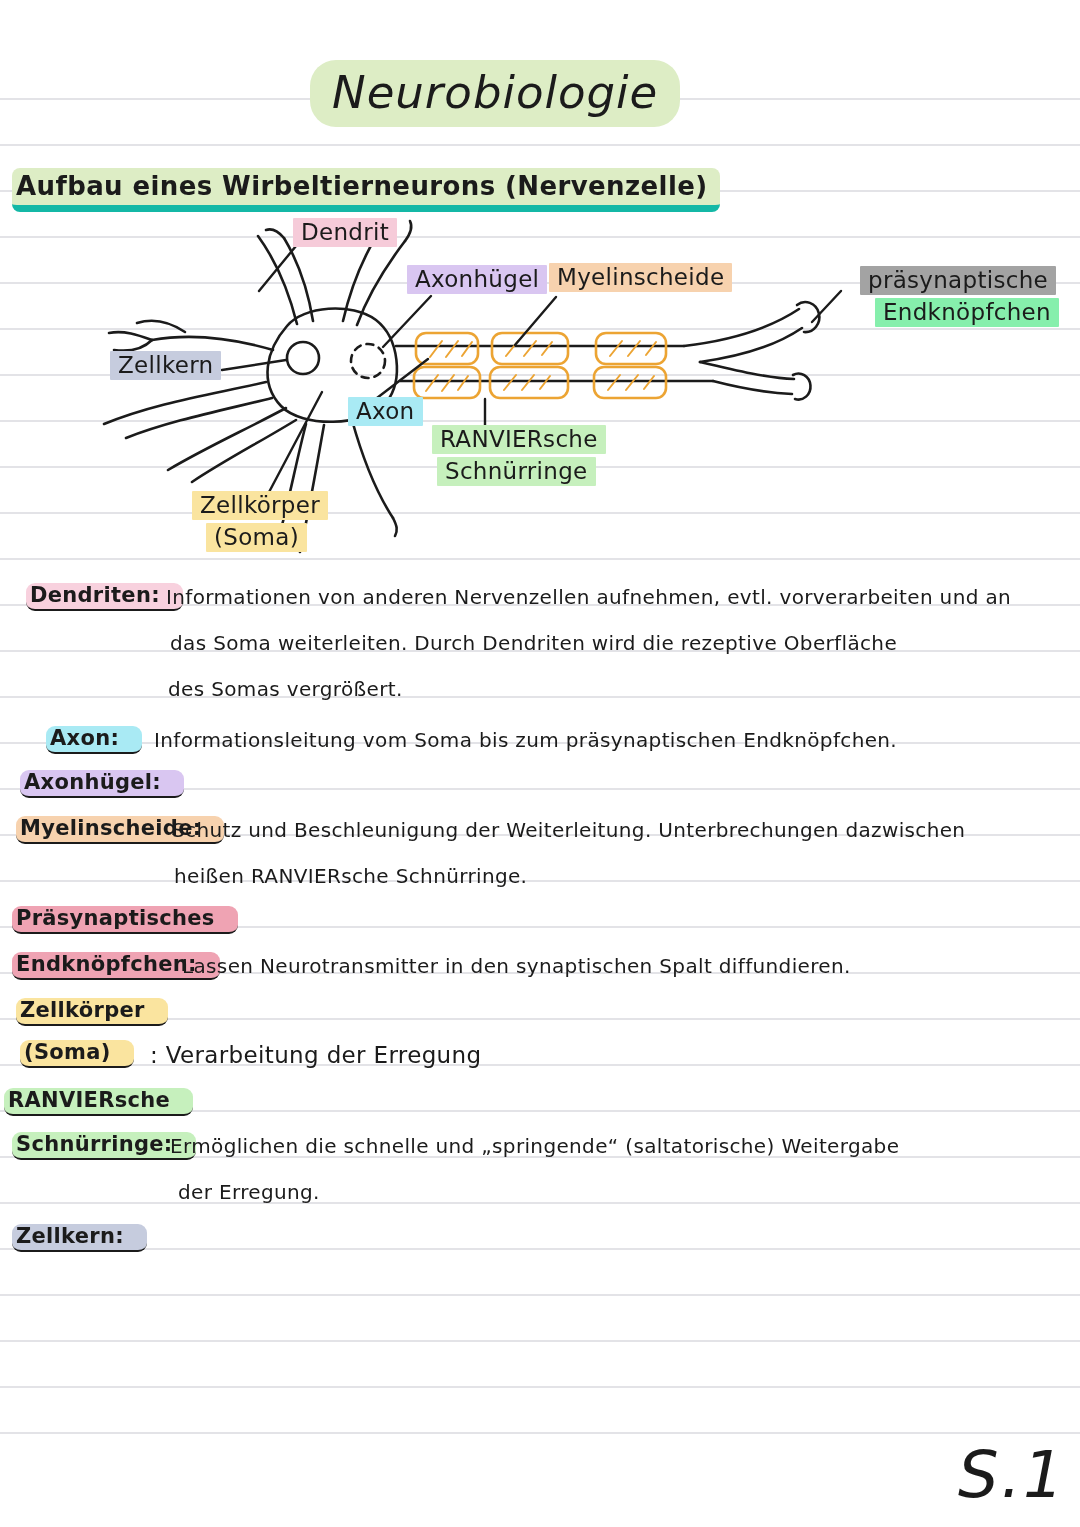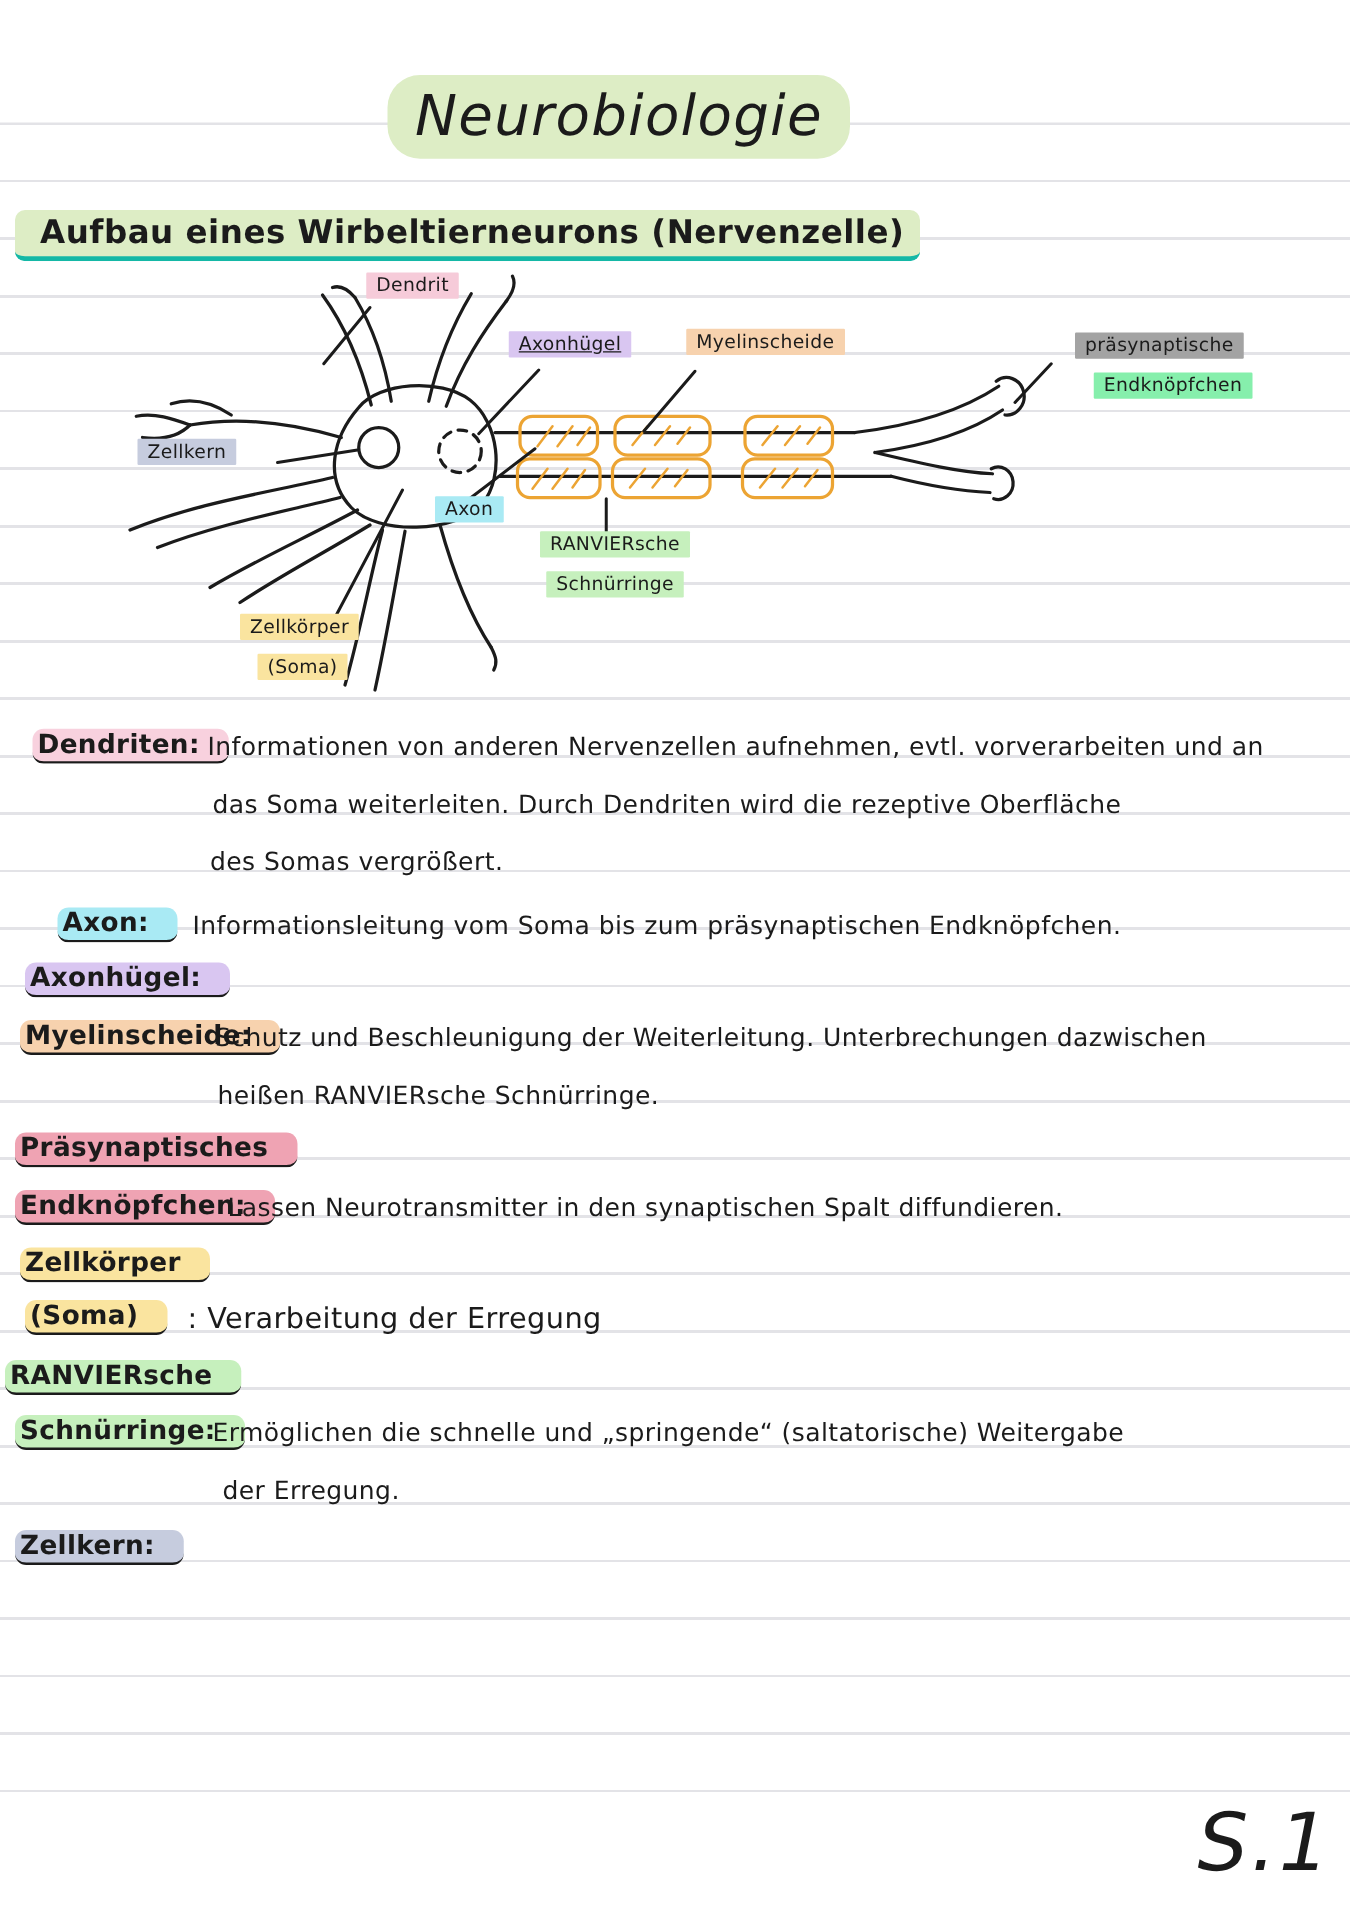--- a/index.html
+++ b/index.html
@@ -12,24 +12,24 @@
     background:repeating-linear-gradient(to bottom,#e3e3e7 0px,#e3e3e7 2px,transparent 2px,transparent 46px);
   }
   svg.drawing{position:absolute;left:0;top:0;width:1080px;height:1527px;}
   .hl{border-radius:10px;}
   .title{
     position:absolute;left:310px;top:60px;font-size:45px;font-style:italic;
     padding:6px 22px 8px;border-radius:26px;letter-spacing:1px;
   }
   .heading{
     position:absolute;left:12px;top:168px;font-size:26px;font-weight:bold;
-    padding:3px 12px 4px 20px;border-bottom:4px solid #14b8a6;border-radius:8px;letter-spacing:.4px;
+    padding:3px 12px 4px 4px;border-bottom:7px solid #14b8a6;border-radius:8px;letter-spacing:.4px;
   }
   .lbl{
-    position:absolute;font-size:15px;white-space:nowrap;
+    position:absolute;font-size:23px;white-space:nowrap;
     padding:1px 8px 2px;border-radius:1px;letter-spacing:.3px;
   }
   .term{
     position:absolute;font-size:21px;white-space:nowrap;font-weight:bold;
     border-bottom:2.5px solid #1b1b1b;border-radius:9px;padding:0 23px 2px 4px;letter-spacing:.3px;
   }
   .bodyline{
     position:absolute;font-size:20px;white-space:nowrap;letter-spacing:.35px;
   }
   .pagenum{
@@ -118,21 +118,21 @@
       <path d="M 373,401 L 428,359"></path>
       <path d="M 485,399 L 485,431"></path>
       <path d="M 268,494 L 322,392"></path>
     </g>
   </svg>
 
   <div class="title hl" style="background: rgb(221, 237, 197);">Neurobiologie</div>
   <div class="heading" style="background: rgb(221, 237, 197);">Aufbau eines Wirbeltierneurons (Nervenzelle)</div>
 
   <div class="lbl" style="left: 293px; top: 218px; background: rgb(246, 203, 217);">Dendrit</div>
-  <div class="lbl" style="left: 407px; top: 265px; background: rgb(217, 198, 241); text-decoration: underline;">Axonhügel</div>
+  <div class="lbl" style="left: 407px; top: 265px; background: rgb(217, 198, 241);">Axonhügel</div>
   <div class="lbl" style="left: 549px; top: 263px; background: rgb(247, 210, 174);">Myelinscheide</div>
   <div class="lbl" style="left: 860px; top: 266px; background: #a3a3a3;">präsynaptische</div>
   <div class="lbl" style="left: 875px; top: 298px; background: #86efac;">Endknöpfchen</div>
   <div class="lbl" style="left: 110px; top: 351px; background: rgb(198, 204, 222);">Zellkern</div>
   <div class="lbl" style="left: 348px; top: 397px; background: rgb(169, 234, 244);">Axon</div>
   <div class="lbl" style="left: 432px; top: 425px; background: rgb(198, 240, 189);">RANVIERsche</div>
   <div class="lbl" style="left: 437px; top: 457px; background: rgb(198, 240, 189);">Schnürringe</div>
   <div class="lbl" style="left: 192px; top: 491px; background: rgb(250, 228, 159);">Zellkörper</div>
   <div class="lbl" style="left: 206px; top: 523px; background: rgb(250, 228, 159);">(Soma)</div>
 

